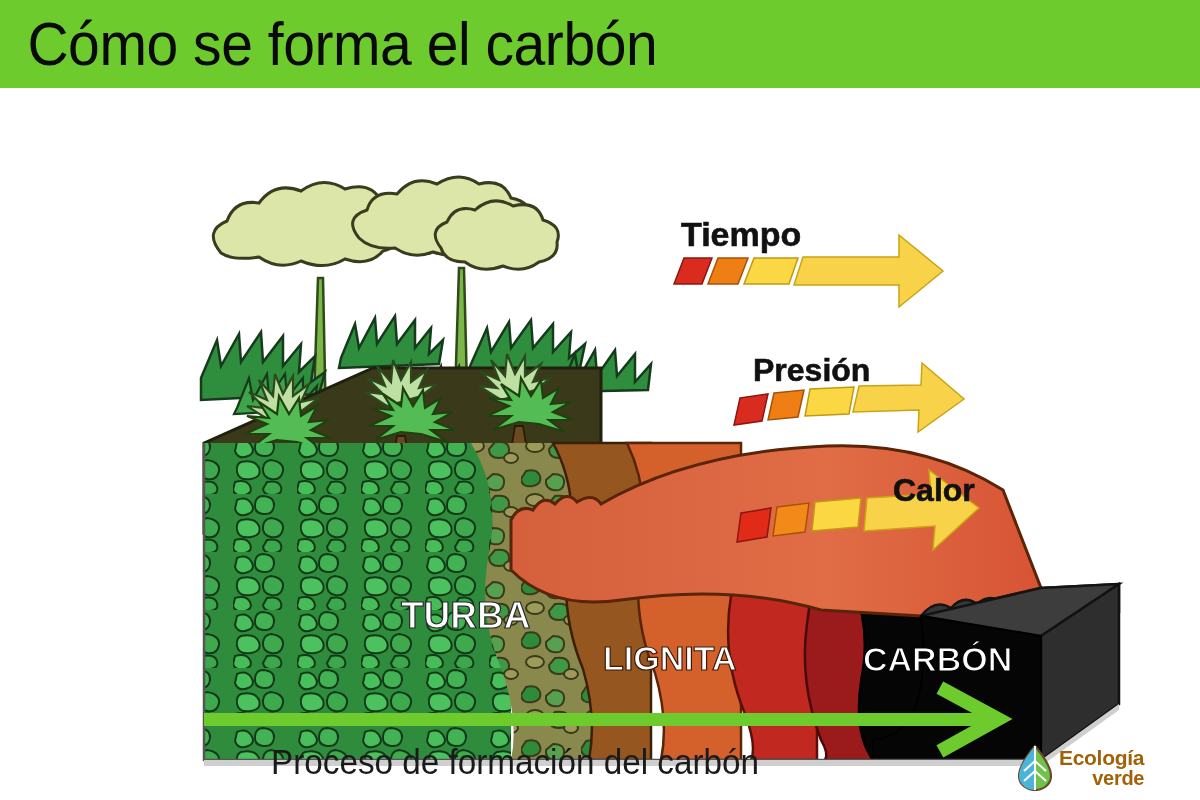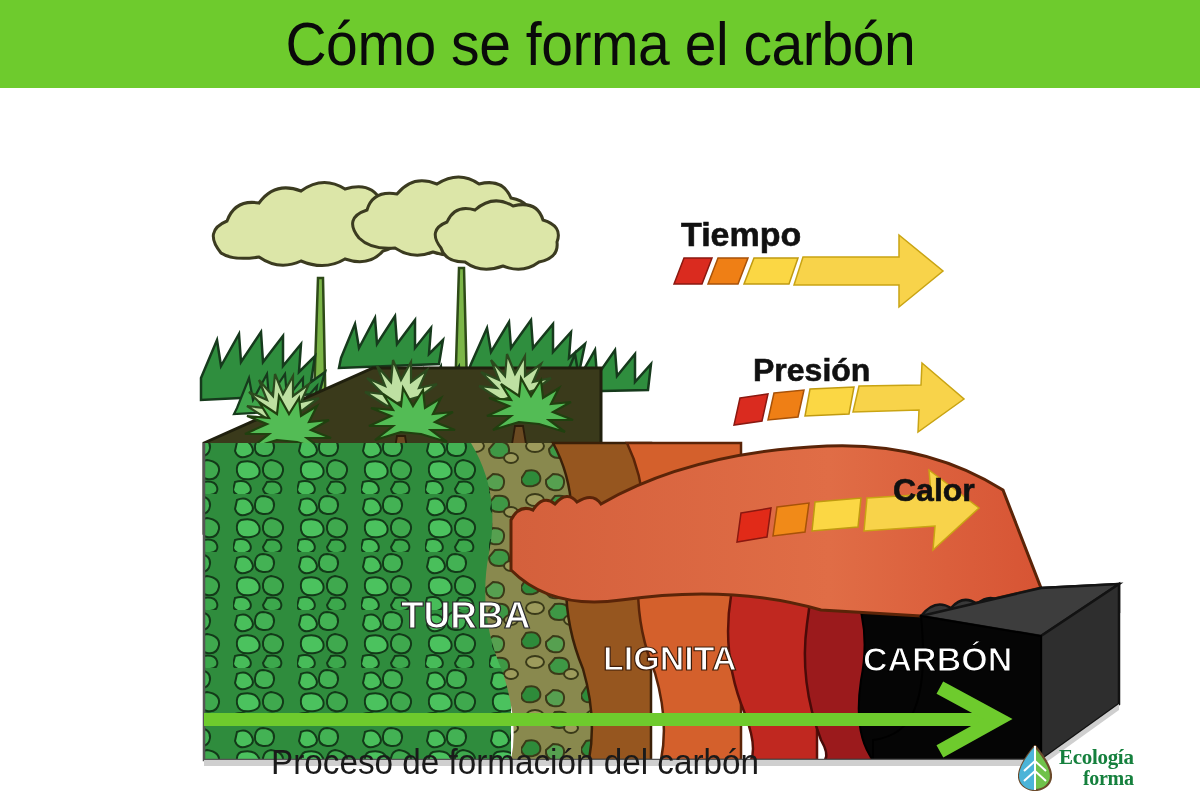--- a/index.html
+++ b/index.html
@@ -15,21 +15,21 @@
     position: relative;
     width: 1200px; height: 800px;
     background: #ffffff;
   }
 
   
   #title-banner {
     position: absolute; left: 0; top: 0;
     width: 1200px; height: 88px;
     background: #6ECB2D;
-    display: flex; align-items: center; justify-content: center;
+    display: flex; align-items: center; justify-content: flex-start;
   }
   #title-text {
     font-family: "Liberation Sans", sans-serif;
     font-size: 62px;
     font-weight: 300;
     color: #0a0a0a;
     letter-spacing: -0.5px;
     line-height: 1;
     transform: scaleX(0.92);
     white-space: nowrap;
@@ -61,23 +61,23 @@
     position: absolute;
     left: 1018px; top: 742px;
     width: 170px; height: 52px;
     display: flex; align-items: center; gap: 7px;
   }
   #logo-wordmark {
     display: flex; flex-direction: column;
     line-height: 0.95;
   }
   .logo-line {
-    font-family: Liberation Serif, serif;
+    font-family: Liberation Sans, sans-serif;
     font-weight: bold;
-    color: #15803d;
+    color: #a16207;
     font-size: 21px;
     letter-spacing: -0.3px;
   }
   .logo-line.second {
     align-self: flex-end;
     font-size: 20px;
     margin-top: 1px;
   }
 </style>
 </head>
@@ -261,17 +261,17 @@
 
   <div id="logo">
     <svg width="34" height="46" viewBox="0 0 34 46">
       <path d="M17 1 C7 13 1 23 1 31 C1 39 8 45 17 45 C26 45 33 39 33 31 C33 23 27 13 17 1 Z" fill="#6FC24A" stroke="#6B4A2B" stroke-width="2.2"></path>
       <path d="M17 1 C7 13 1 23 1 31 C1 39 8 45 17 45 Z" fill="#4BB4D8" stroke="none"></path>
       <path d="M17 1 L17 45" stroke="#ffffff" stroke-width="2"></path>
       <path d="M17 16 L6 26 M17 26 L6 36 M17 16 L28 26 M17 26 L28 36" stroke="#ffffff" stroke-width="2" fill="none"></path>
     </svg>
     <div id="logo-wordmark">
       <span class="logo-line">Ecología</span>
-      <span class="logo-line second">forma</span>
+      <span class="logo-line second">verde</span>
     </div>
   </div>
 
 </div>
 
 </body></html>

